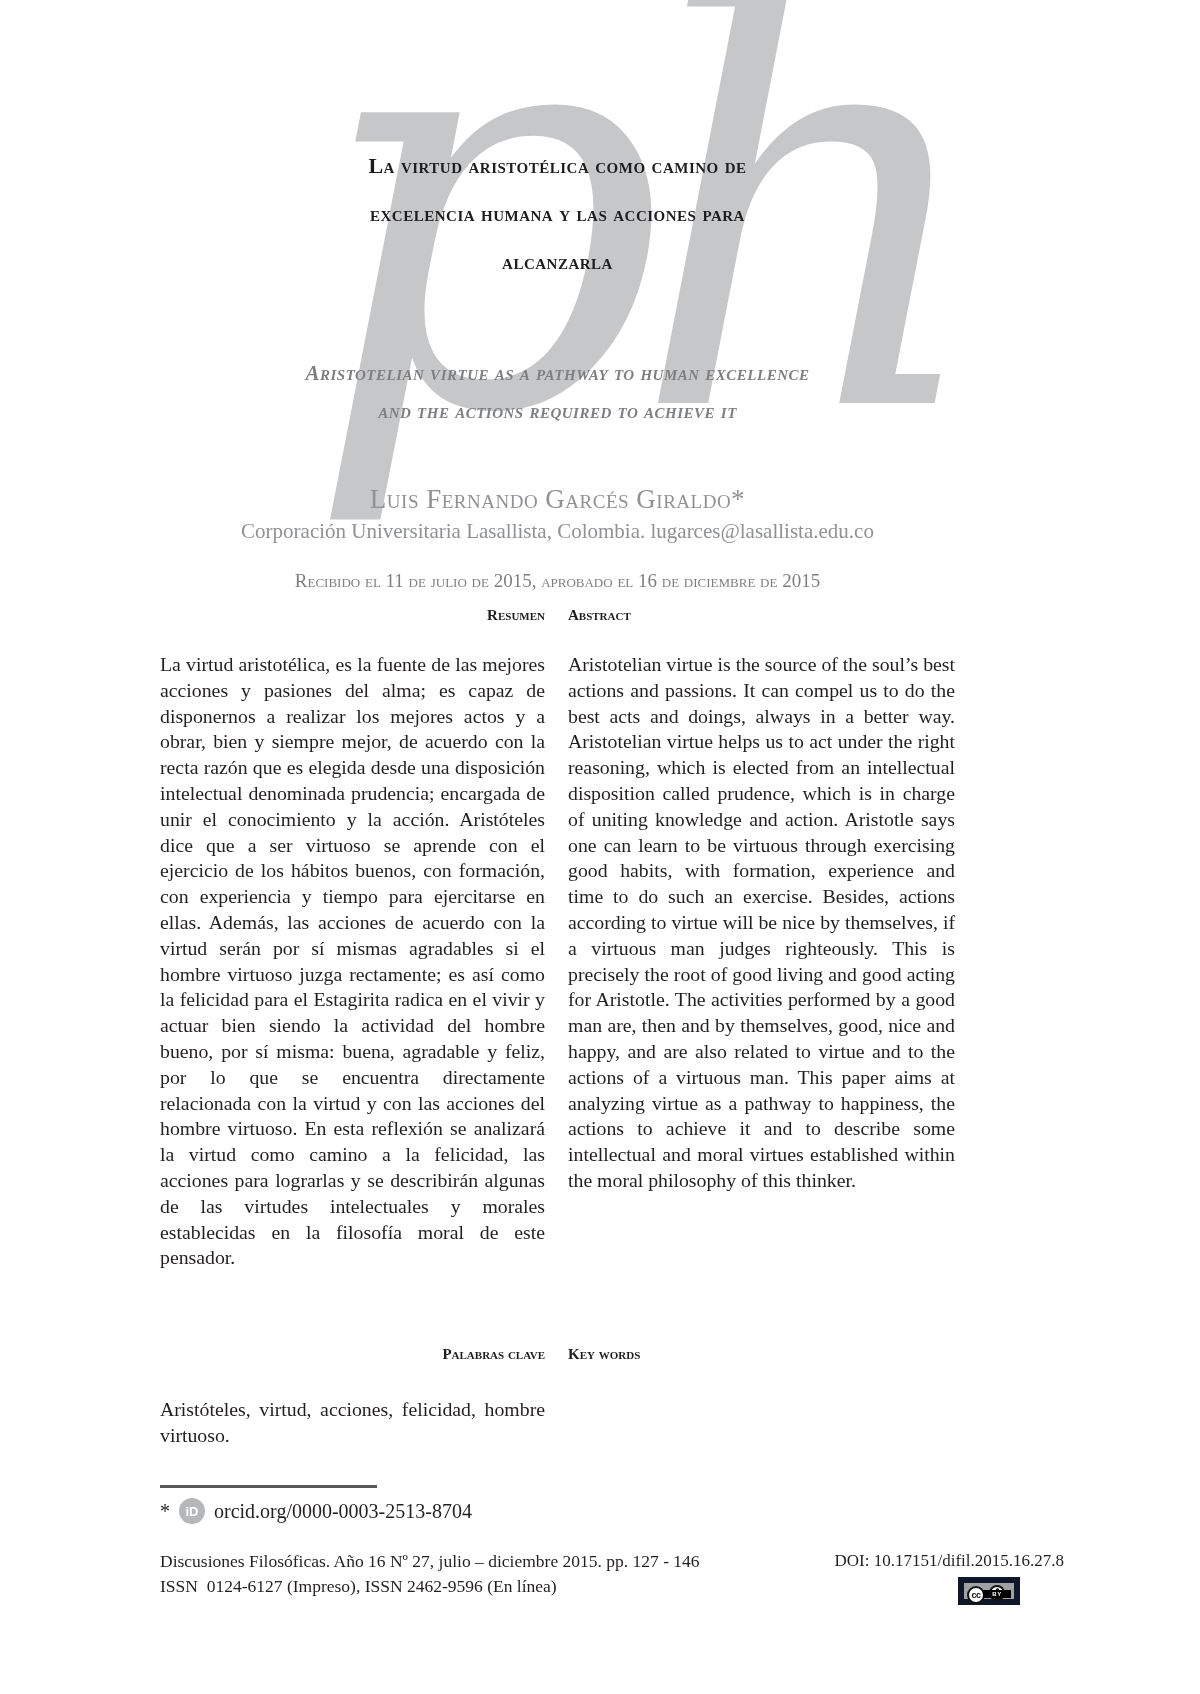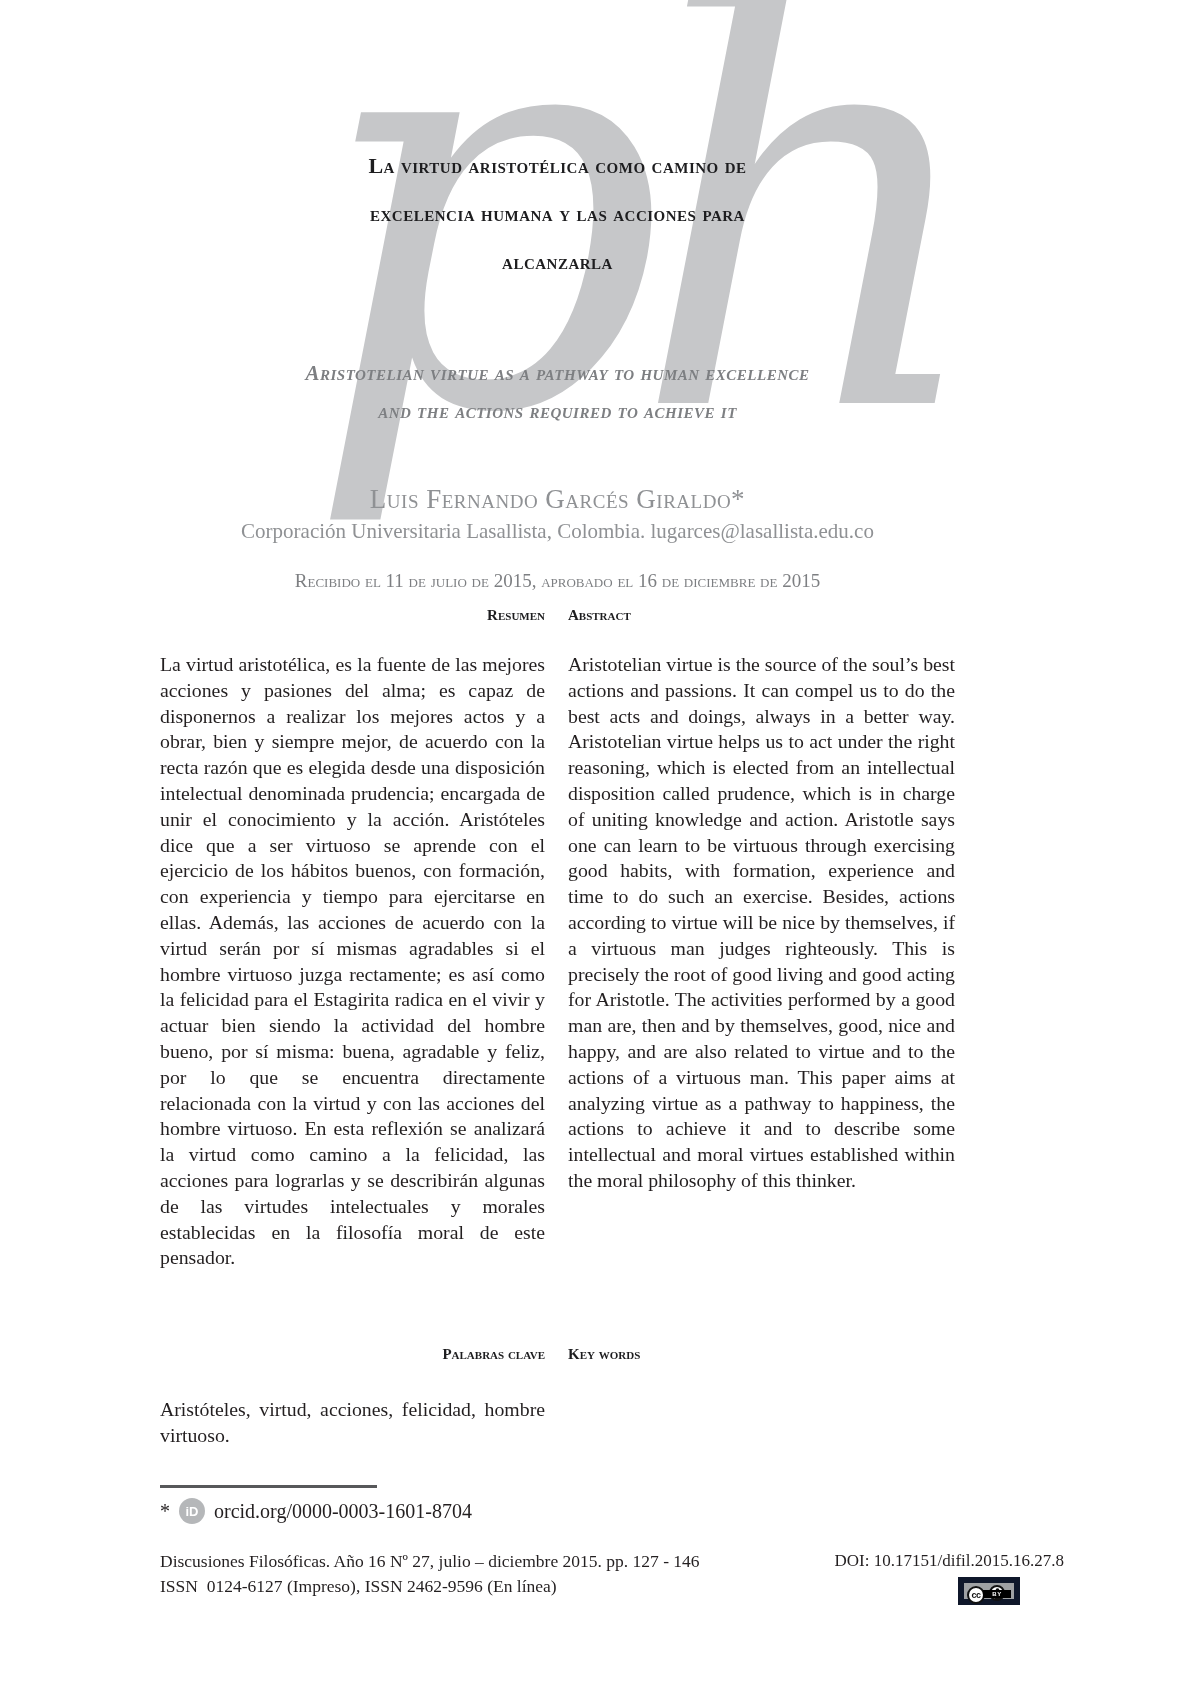--- a/index.html
+++ b/index.html
@@ -119,21 +119,21 @@
       <p class="body-text">Aristóteles, virtud, acciones, felicidad, hombre virtuoso.</p>
     </div>
 
   </div>
 
   <div class="rule"></div>
 
   <div class="footnote">
     <span>*</span>
     <span class="orcid-icon">iD</span>
-    <span>orcid.org/0000-0003-1601-8704</span>
+    <span>orcid.org/0000-0003-2513-8704</span>
   </div>
 
   <div class="footer-left">
     <div>Discusiones Filosóficas. Año 16 Nº 27, julio – diciembre 2015. pp. 127 - 146</div>
     <div class="issn-line">ISSN  0124-6127 (Impreso), ISSN 2462-9596 (En línea)</div>
   </div>
 
   <div class="footer-right">DOI: 10.17151/difil.2015.16.27.8</div>
 
   <div class="cc-badge">

